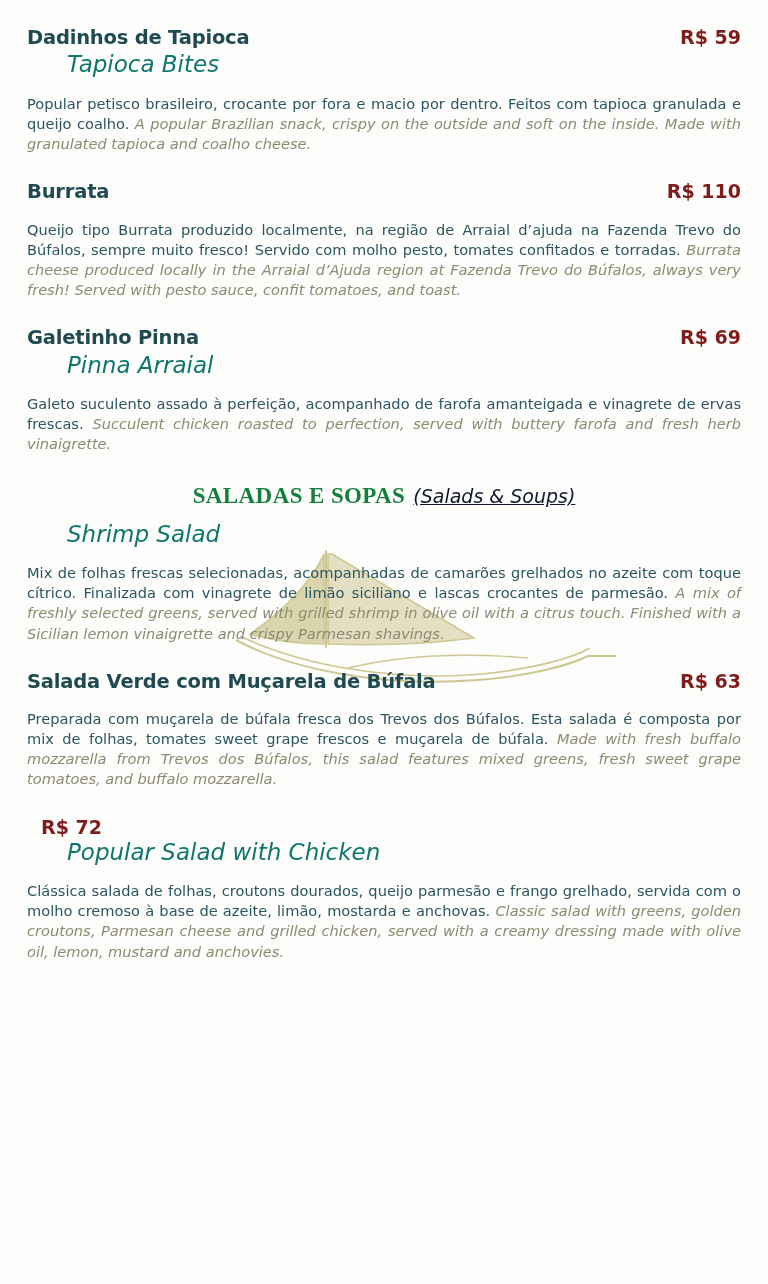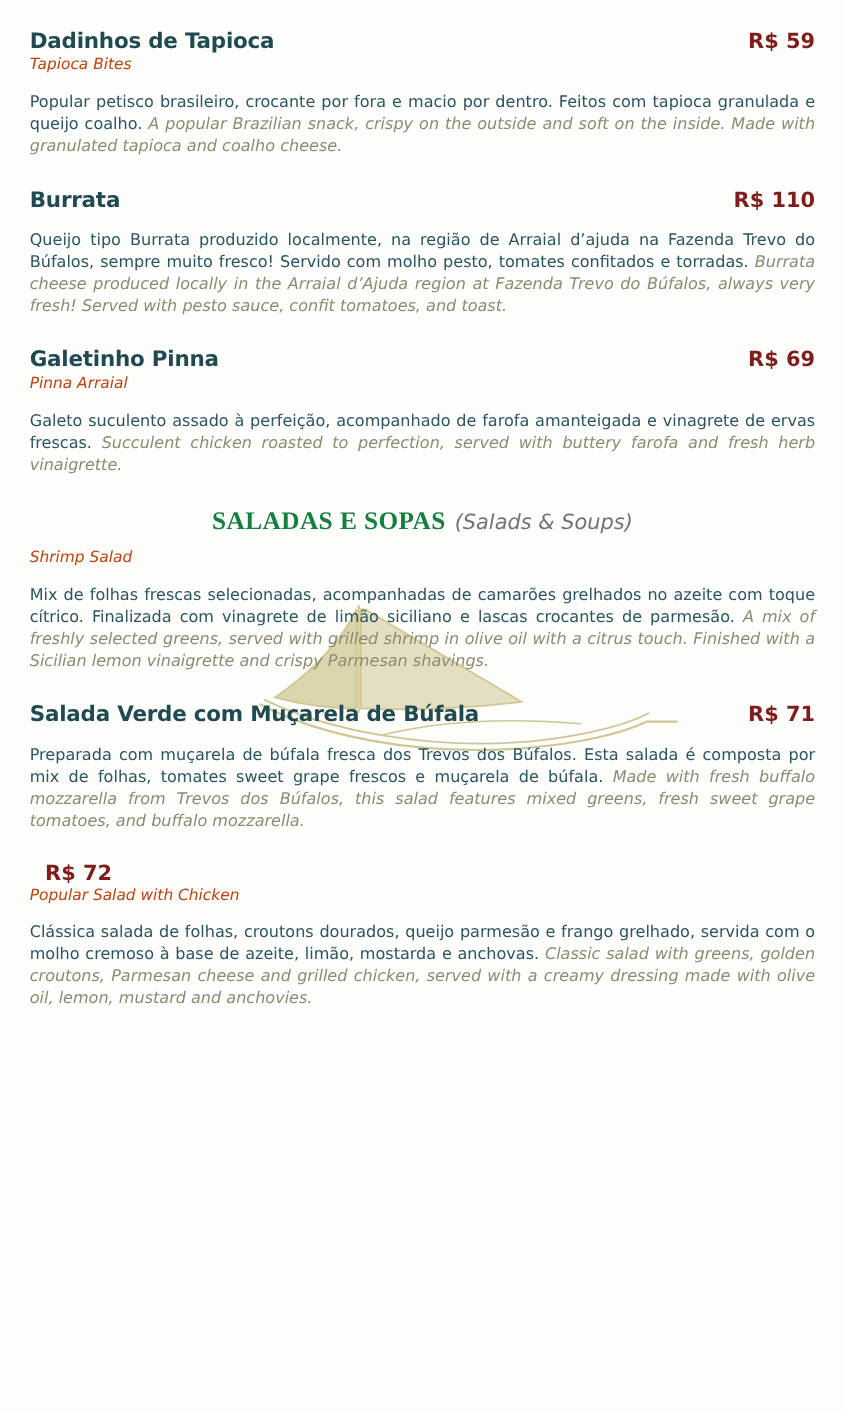--- a/index.html
+++ b/index.html
@@ -55,24 +55,25 @@
     font-family: "DejaVu Sans", sans-serif;
     font-weight: bold;
     font-size: 19px;
     color: #7f1d1d;
     white-space: nowrap;
     padding-left: 14px;
   }
   .item-sub {
     font-family: "DejaVu Sans", sans-serif;
     font-style: italic;
-    font-size: 14px;
-    color: #c2410c;
+    font-size: 23px;
+    color: #0f766e;
     margin-top: 1px;
     line-height: 1.2;
+    margin-left: 40px;
   }
   .item-desc {
     font-size: 14.6px;
     line-height: 1.38;
     color: #2b5560;
     text-align: justify;
     margin-top: 15px;
   }
   .item-desc .en {
     font-style: italic;
@@ -90,22 +91,23 @@
     font-family: Liberation Serif, serif;
     font-weight: bold;
     font-size: 23px;
     color: #15803d;
     letter-spacing: 0.4px;
   }
   .section-title .en {
     font-family: "DejaVu Sans", sans-serif;
     font-style: italic;
     font-size: 19px;
-    color: #737373;
+    color: #0f172a;
     margin-left: 8px;
+    text-decoration: underline;
   }
 </style>
 </head>
 <body>
 
 <div class="page">
 
   <svg class="watermark" viewBox="0 0 390 165">
     <path d="M8,92 C60,120 150,140 250,132 C300,128 340,118 360,108 L388,108" fill="none" stroke="#cfc793" stroke-width="2"></path>
     <path d="M12,88 C70,116 160,134 255,126 C305,121 345,110 362,100" fill="none" stroke="#cfc793" stroke-width="1.6"></path>
@@ -166,21 +168,21 @@
         <span class="pt">Mix de folhas frescas selecionadas, acompanhadas de camarões grelhados no azeite com toque cítrico. Finalizada com vinagrete de limão siciliano e lascas crocantes de parmesão.</span>
         <span class="en">A mix of freshly selected greens, served with grilled shrimp in olive oil with a citrus touch. Finished with a Sicilian lemon vinaigrette and crispy Parmesan shavings.</span>
       </div>
     </div>
 
     <div class="gap-lg"></div>
 
     <div class="item">
       <div class="item-head">
         <div class="item-name">Salada Verde com Muçarela de Búfala</div>
-        <div class="item-price">R$ 71</div>
+        <div class="item-price">R$ 63</div>
       </div>
       <div class="item-desc">
         <span class="pt">Preparada com muçarela de búfala fresca dos Trevos dos Búfalos. Esta salada é composta por mix de folhas, tomates sweet grape frescos e muçarela de búfala.</span>
         <span class="en">Made with fresh buffalo mozzarella from Trevos dos Búfalos, this salad features mixed greens, fresh sweet grape tomatoes, and buffalo mozzarella.</span>
       </div>
     </div>
 
     <div class="gap-lg"></div>
 
     <div class="item">

